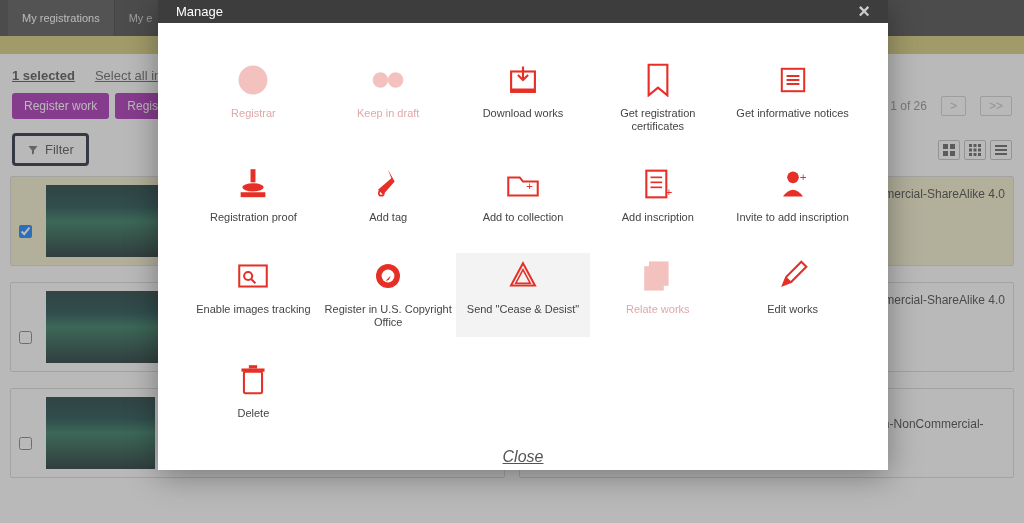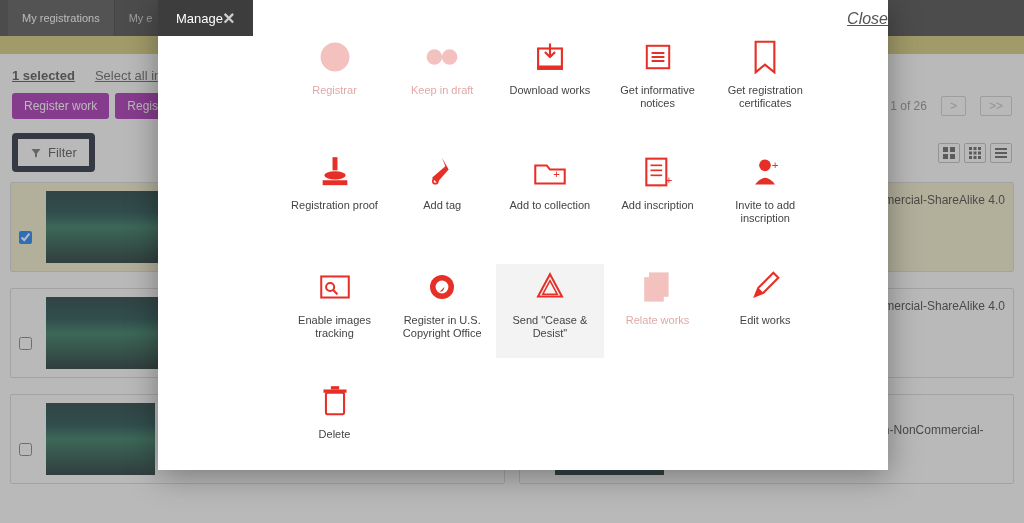--- a/index.html
+++ b/index.html
@@ -11,35 +11,35 @@
   .toolbar { padding:14px 12px 10px; display:flex; align-items:center; justify-content:space-between;}
   .toolbar .left { display:flex; align-items:center; gap:20px;}
   .toolbar .left .sel { font-weight:bold; text-decoration:underline; font-size:13px;}
   .toolbar .left .selall { text-decoration:underline; color:#555; font-size:13px;}
   .btnrow { padding:0 12px 10px; display:flex; align-items:center; justify-content:space-between;}
   .btnrow .btns { display:flex; gap:6px;}
   .btn-dark { background:#a21caf; color:#fff; border:none; border-radius:3px; padding:6px 12px; font-size:12px;}
   .pager { display:flex; align-items:center; gap:14px; color:#888; font-size:12px;}
   .pager .pgbtn { border:1px solid #ccc; padding:2px 8px; color:#bbb; font-size:12px; border-radius:2px;}
   .filterrow { padding:4px 12px 10px; display:flex; align-items:center; justify-content:space-between;}
-  .filter-btn { border:6px solid #0f172a; border-radius:4px; padding:6px 12px; display:flex; gap:6px; align-items:center; font-size:13px; color:#444;}
+  .filter-btn { border:3px solid #0f172a; border-radius:4px; padding:6px 12px; display:flex; gap:6px; align-items:center; font-size:13px; color:#444;}
   .viewbtns { display:flex; gap:4px;}
   .viewbtns .vb { width:22px; height:20px; border:1px solid #bbb; border-radius:2px; display:flex; align-items:center; justify-content:center;}
   .content { padding:0 10px; display:flex; flex-direction:column; gap:16px; }
   .card { border:1px solid #d8d8d8; border-radius:2px; padding:8px; display:flex; gap:14px; align-items:flex-start;}
   .card.selected { background:#f3edc8;}
   .chk { margin-top:40px;}
   .thumb { width:128px; height:72px; background:linear-gradient(180deg,#0a2b2b 0%,#083b3b 30%,#1d6b4e 50%,#082020 100%); }
   .cardrow { display:flex; gap:14px;}
   .half { flex:1; border:1px solid #d8d8d8; border-radius:2px; padding:8px; display:flex; gap:14px; align-items:flex-start;}
   .meta { font-size:12px; color:#333; line-height:1.5; }
   .meta b { color:#000; }
   
   .overlay { position:absolute; inset:0; background:rgba(100,100,100,0.45); }
-  .modal { position:absolute; top:0; left:158px; width:730px; height:470px; background:#fff; box-shadow:0 6px 30px rgba(0,0,0,.35); display:flex; flex-direction:row;}
+  .modal { position:absolute; top:0; left:158px; width:730px; height:470px; background:#fff; box-shadow:0 6px 30px rgba(0,0,0,.35); display:flex; flex-direction:column;}
   .modal-head { background:#3d3d3d; color:#fff; height:36px; display:flex; align-items:center; justify-content:space-between; padding:0 18px; font-size:13px;}
   .modal-head .x { color:#ccc; font-size:20px; cursor:pointer; font-weight:bold;}
   .grid { flex:1; padding:34px 28px 10px; display:grid; grid-template-columns:repeat(5,1fr); gap-row:0; row-gap:20px; column-gap:0;}
   .cell { display:flex; flex-direction:column; align-items:center; gap:10px; padding:6px 2px 8px; }
   .cell.hover { background:#f3f3f3;}
   .cell.disabled .lbl { color:#e0a8a8;}
   .cell .icon { width:38px; height:34px; display:flex; align-items:center; justify-content:center;}
   .lbl { font-size:11px; color:#444; text-align:center; line-height:1.2;}
   .disabled .lbl { color:#e7bdbd;}
   .faded svg * { stroke:#f3c2bf !important; fill:#f3c2bf !important;}
@@ -179,36 +179,36 @@
           <svg width="34" height="34" viewBox="0 0 40 40">
             <rect x="6" y="10" width="28" height="24" fill="none" stroke="#e63027" stroke-width="2.5"></rect>
             <rect x="6" y="30" width="28" height="4" fill="#e63027"></rect>
             <path d="M20 4 v16 m-6 -6 l6 6 l6 -6" fill="none" stroke="#e63027" stroke-width="2.5"></path>
           </svg>
         </div>
         <div class="lbl">Download works</div>
       </div>
       <div class="cell">
         <div class="icon">
+          <svg width="26" height="34" viewBox="0 0 30 40">
+            <path d="M4 2 h22 v36 l-11 -9 l-11 9 z" fill="none" stroke="#e63027" stroke-width="2.5"></path>
+          </svg>
+        </div>
+        <div class="lbl">Get registration certificates</div>
+      </div>
+      <div class="cell">
+        <div class="icon">
           <svg width="32" height="32" viewBox="0 0 40 40">
             <rect x="6" y="6" width="28" height="28" fill="none" stroke="#e63027" stroke-width="2.5"></rect>
             <line x1="12" y1="15" x2="28" y2="15" stroke="#e63027" stroke-width="2.5"></line>
             <line x1="12" y1="20" x2="28" y2="20" stroke="#e63027" stroke-width="2.5"></line>
             <line x1="12" y1="25" x2="28" y2="25" stroke="#e63027" stroke-width="2.5"></line>
           </svg>
         </div>
         <div class="lbl">Get informative notices</div>
-      </div>
-      <div class="cell">
-        <div class="icon">
-          <svg width="26" height="34" viewBox="0 0 30 40">
-            <path d="M4 2 h22 v36 l-11 -9 l-11 9 z" fill="none" stroke="#e63027" stroke-width="2.5"></path>
-          </svg>
-        </div>
-        <div class="lbl">Get registration certificates</div>
       </div>
       <div class="cell">
         <div class="icon">
           <svg width="28" height="34" viewBox="0 0 34 40">
             <path d="M14 2 h6 v16 h-6z" fill="#e63027"></path>
             <ellipse cx="17" cy="24" rx="13" ry="5" fill="#e63027"></ellipse>
             <rect x="2" y="30" width="30" height="6" fill="#e63027"></rect>
           </svg>
         </div>
         <div class="lbl">Registration proof</div>

